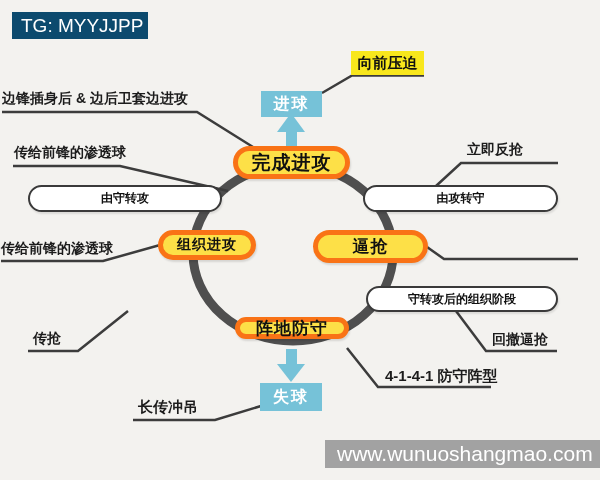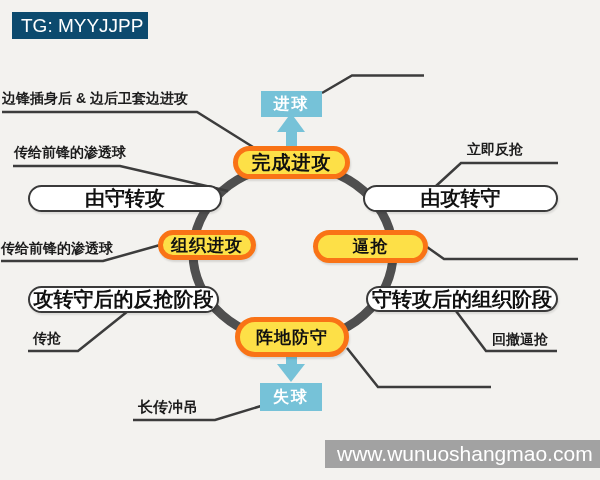--- a/index.html
+++ b/index.html
@@ -47,30 +47,30 @@
   .node{
     background:#fde047;
     border:5px solid #f97316;
     border-radius:20px;
     color:#111111;font-weight:bold;
     display:flex;align-items:center;justify-content:center;
     box-shadow:1px 2px 2px rgba(0,0,0,0.12);
     letter-spacing:1px;
   }
   .node-complete{left:233px;top:146px;width:117px;height:33px;font-size:19px;}
-  .node-organize{left:158px;top:230px;width:98px;height:30px;font-size:17px;}
+  .node-organize{left:158px;top:230px;width:98px;height:30px;font-size:14px;}
   .node-press{left:313px;top:230px;width:115px;height:33px;font-size:17px;}
-  .node-defense{left:235px;top:317px;width:114px;height:40px;font-size:17px;}
+  .node-defense{left:235px;top:317px;width:114px;height:22px;font-size:17px;}
 
   
   .pill{
     background:#ffffff;
     border:2.5px solid #3a3a3a;
     border-radius:15px;
-    color:#111111;font-weight:bold;font-size:20px;
+    color:#111111;font-weight:bold;font-size:12px;
     display:flex;align-items:center;justify-content:center;
     box-shadow:1px 2px 2px rgba(0,0,0,0.10);
     font-family:Liberation Serif, serif;
   }
   .pill-d2a{left:28px;top:185px;width:194px;height:27px;}
   .pill-cpp{left:28px;top:286px;width:191px;height:27px;}
   .pill-a2d{left:363px;top:185px;width:195px;height:27px;}
   .pill-org{left:366px;top:286px;width:192px;height:26px;}
 
   
@@ -118,20 +118,23 @@
     </g>
   </svg>
 
   <div class="el wm wm-top">
     <span>TG: MYYJJPP</span>
   </div>
   <div class="el wm wm-bottom">
     <span>www.wunuoshangmao.com</span>
   </div>
 
+  <div class="el highlight">
+    <span>向前压迫</span>
+  </div>
 
   <div class="el outcome outcome-goal">
     <span>进球</span>
   </div>
   <div class="el outcome outcome-concede">
     <span>失球</span>
   </div>
 
   <div class="el node node-complete">
     <span>完成进攻</span>
@@ -141,23 +144,20 @@
   </div>
   <div class="el node node-press">
     <span>逼抢</span>
   </div>
   <div class="el node node-defense">
     <span>阵地防守</span>
   </div>
 
   <div class="el pill pill-d2a">
     <span>由守转攻</span>
-  </div>
-  <div class="el pill pill-cpp">
-    <span>攻转守后的反抢阶段</span>
   </div>
   <div class="el pill pill-a2d">
     <span>由攻转守</span>
   </div>
   <div class="el pill pill-org">
     <span>守转攻后的组织阶段</span>
   </div>
 
   <div class="el callout co-winger">
     <span>边锋插身后 &amp; 边后卫套边进攻</span>
@@ -172,17 +172,20 @@
     <span>传抢</span>
   </div>
   <div class="el callout co-immediate">
     <span>立即反抢</span>
   </div>
   <div class="el callout co-lure">
   </div>
   <div class="el callout co-retreat">
     <span>回撤逼抢</span>
   </div>
+  <div class="el callout co-formation">
+    <span>4-1-4-1 防守阵型</span>
+  </div>
   <div class="el callout co-longball">
     <span>长传冲吊</span>
   </div>
 
 </div>
 
 </body></html>

